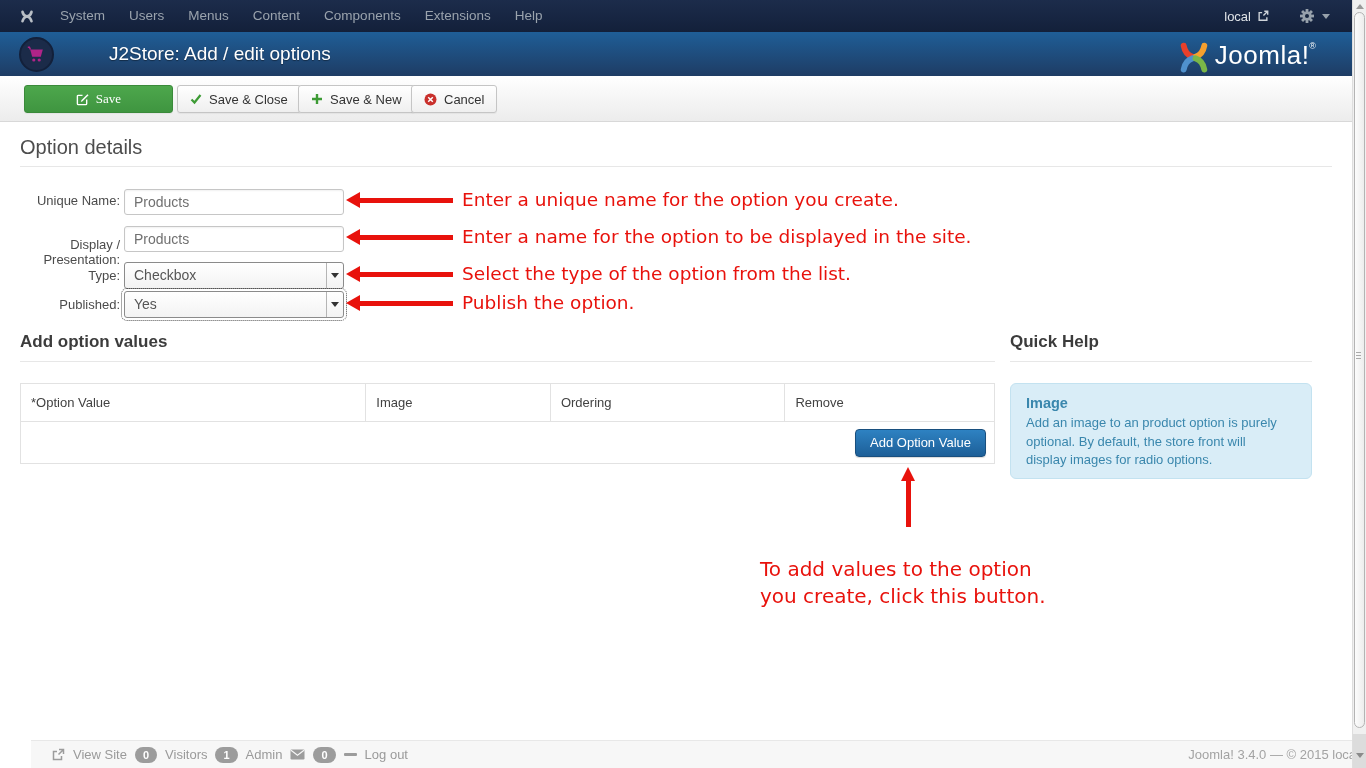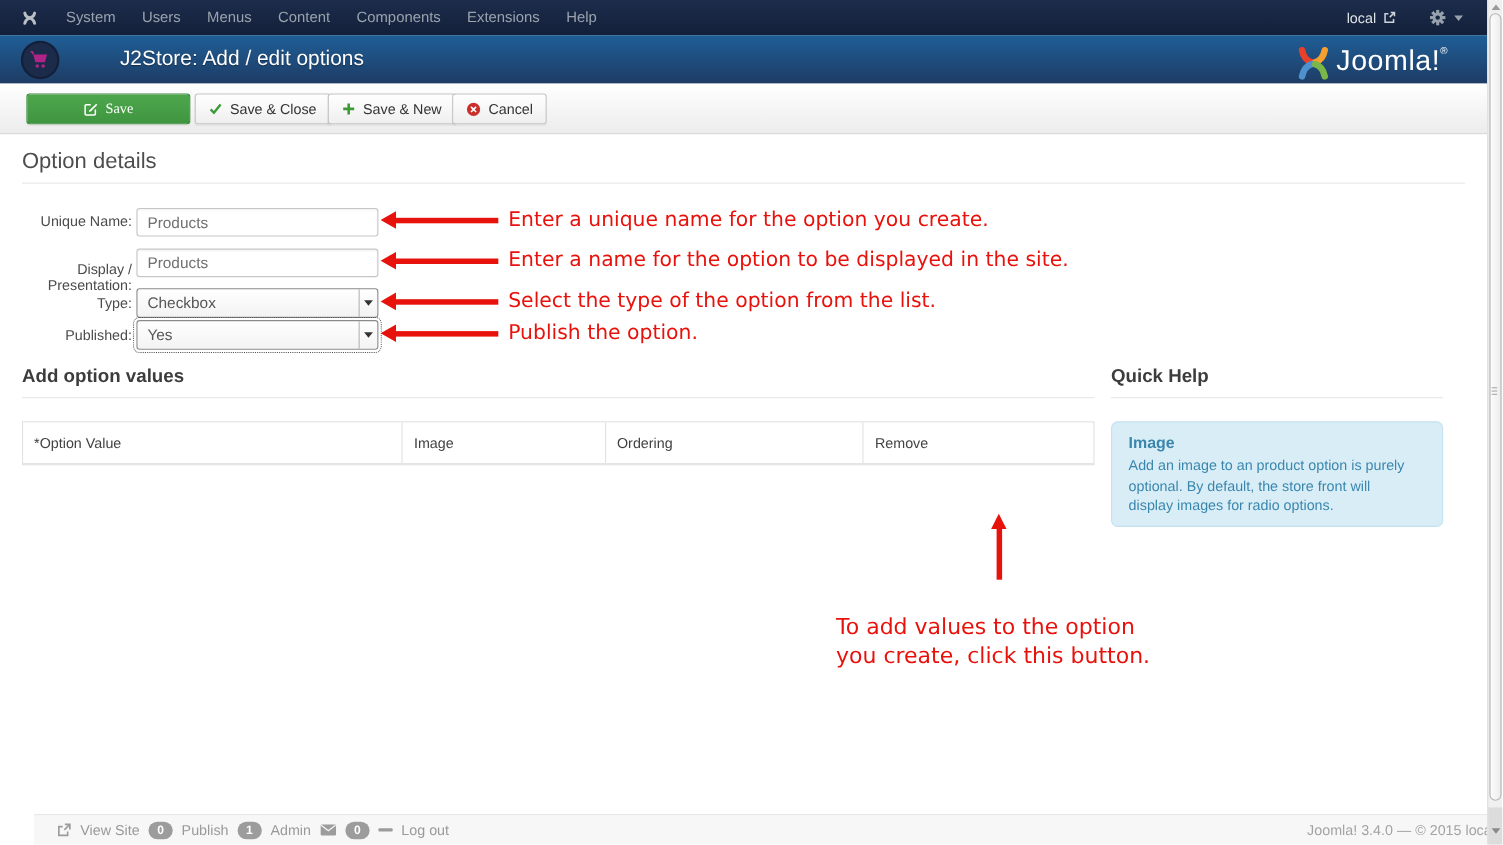--- a/index.html
+++ b/index.html
@@ -258,20 +258,23 @@
   <div class="h-sub h-values">Add option values</div>
   <div class="rule rule2"></div>
 
   <div class="ov-table">
     <div class="ov-head">
       <div class="ov-th">*Option Value</div>
       <div class="ov-th">Image</div>
       <div class="ov-th">Ordering</div>
       <div class="ov-th">Remove</div>
     </div>
+    <div class="ov-body">
+      <button class="btn-primary">Add Option Value</button>
+    </div>
   </div>
 
   <div class="h-sub h-quick">Quick Help</div>
   <div class="rule rule3"></div>
   <div class="help-box">
     <h4>Image</h4>
     <p>Add an image to an product option is purely optional. By default, the store front will display images for radio options.</p>
   </div>
 
   <div class="red-arrow-head-up" style="left:901px; top:467px;"></div>
@@ -282,21 +285,21 @@
   </div>
 
   <div class="footer">
     <div class="f-left">
       <svg class="ico" width="14" height="14" viewBox="0 0 14 14">
         <path d="M6 3.5 H2.5 v8 h8 V8" stroke="#9c9c9c" fill="none" stroke-width="1.5"></path>
         <path d="M8 1.5 h4.5 v4.5 M12.5 1.5 L7.5 6.5" stroke="#9c9c9c" fill="none" stroke-width="1.5"></path>
       </svg>
       <span class="f-link">View Site</span>
       <span class="badge">0</span>
-      <span>Publish</span>
+      <span>Visitors</span>
       <span class="badge">1</span>
       <span>Admin</span>
       <svg class="ico" width="15" height="11" viewBox="0 0 15 11">
         <rect x="0.5" y="0.5" width="14" height="10" rx="1.2" fill="#9c9c9c"></rect>
         <path d="M1 1.2 L7.5 6.2 L14 1.2" stroke="#f7f7f7" stroke-width="1.1" fill="none"></path>
       </svg>
       <span class="badge">0</span>
       <span class="f-dash"></span>
       <span class="f-link">Log out</span>
     </div>

